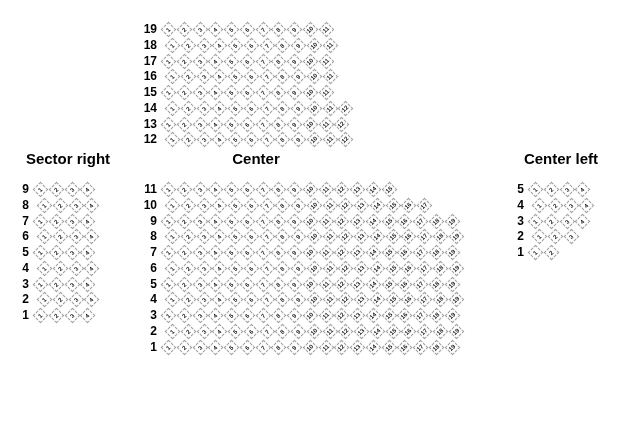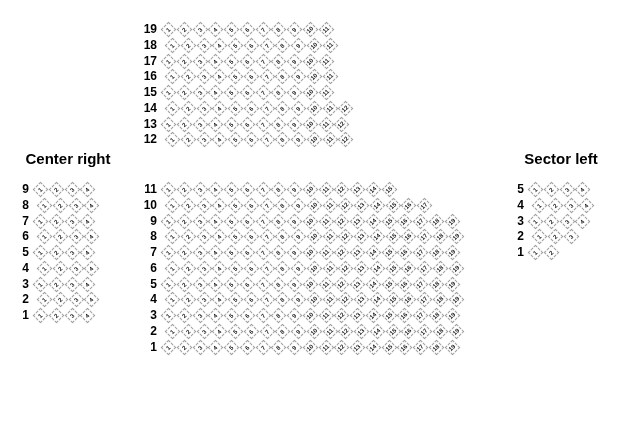--- a/index.html
+++ b/index.html
@@ -38,24 +38,25 @@
     position:absolute;left:150px;top:386px;width:312px;height:32px;
     display:flex;align-items:center;justify-content:center;
   }
   .stage span{font-size:15px;letter-spacing:.5px;color:#000;}
 </style>
 </head>
 <body>
 
 <div class="canvas">
 
-  <div class="section-label" id="lbl-sector-right">Center right</div>
-
-
-  <div class="section-label" id="lbl-sector-left">Sector left</div>
+  <div class="section-label" id="lbl-sector-right">Sector right</div>
+
+  <div class="section-label" id="lbl-center">Center</div>
+
+  <div class="section-label" id="lbl-sector-left">Center left</div>
 
   <div class="block">
       <div class="row-label" style="left: 129px; top: 22px;">19</div>
       <div class="seat" style="left: 163px; top: 24px;">
         <span>1</span>
       </div>
       <div class="seat" style="left: 178.75px; top: 24px;">
         <span>2</span>
       </div>
       <div class="seat" style="left: 194.5px; top: 24px;">

